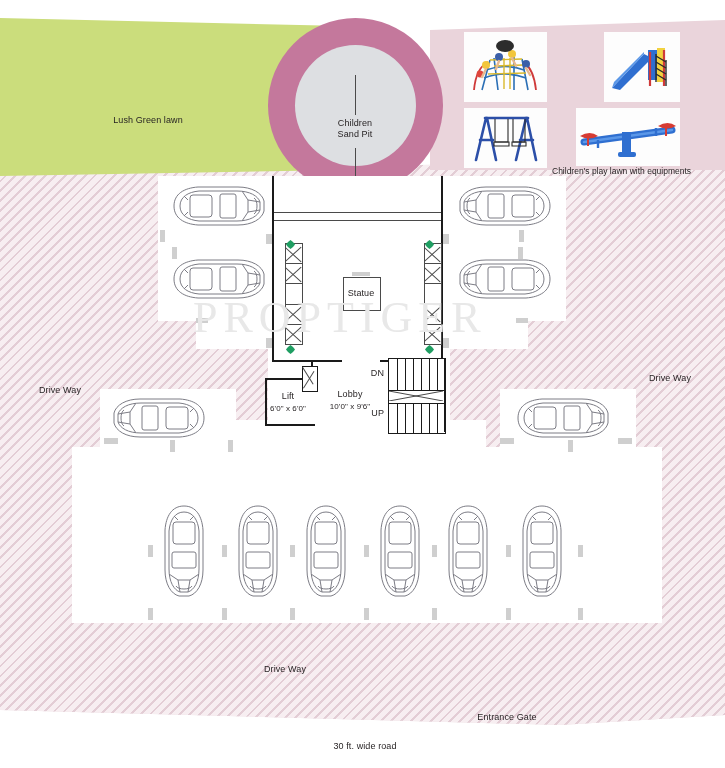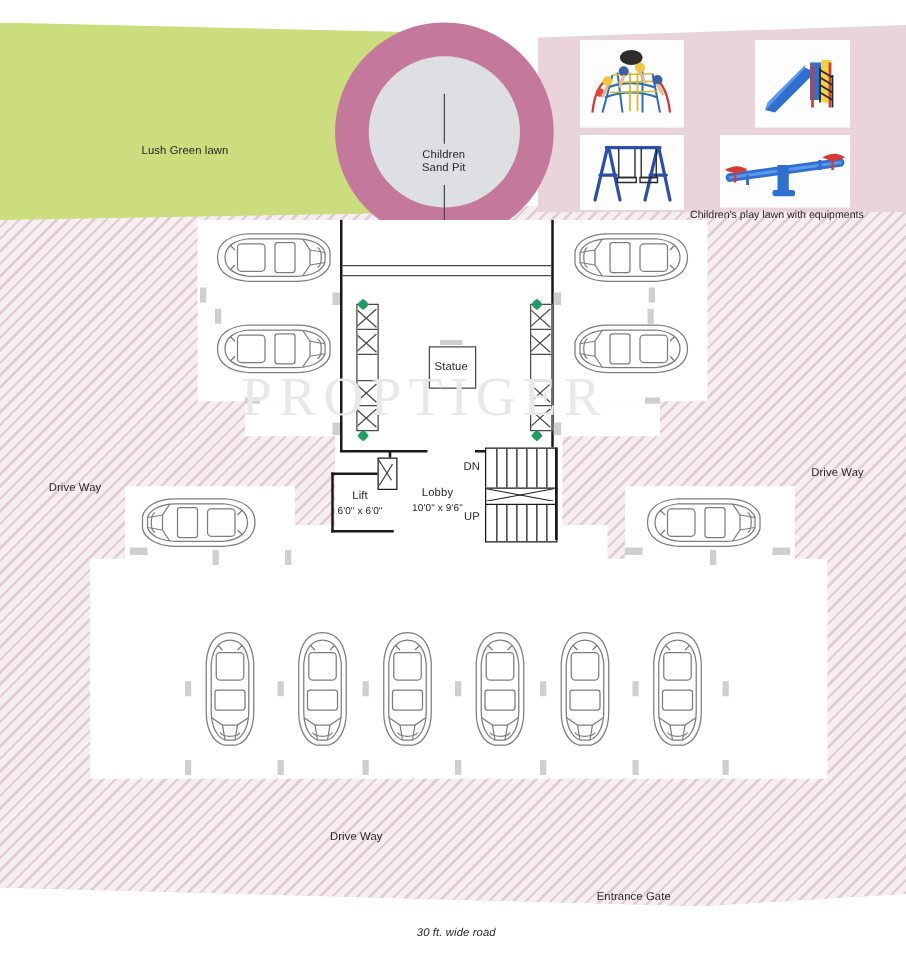--- a/index.html
+++ b/index.html
@@ -511,15 +511,15 @@
   <div class="grey-col" style="left:578px;top:608px;width:5px;height:12px;"></div>
   <div class="grey-col" style="left:172px;top:247px;width:5px;height:12px;"></div>
   <div class="grey-col" style="left:518px;top:247px;width:5px;height:12px;"></div>
 
   <div id="watermark">PROPTIGER</div>
 
   <div class="lbl" style="left:20px;top:385px;width:80px;">Drive Way</div>
   <div class="lbl" style="left:630px;top:373px;width:80px;">Drive Way</div>
   <div class="lbl" style="left:240px;top:664px;width:90px;">Drive Way</div>
   <div class="lbl" style="left:452px;top:712px;width:110px;">Entrance Gate</div>
-  <div class="lbl" style="left:310px;top:741px;width:110px;font-style:italic;">30 ft. wide road</div>
+  <div class="lbl" style="left:310px;top:741px;width:110px;">30 ft. wide road</div>
 
 </div>
 
 </body></html>

